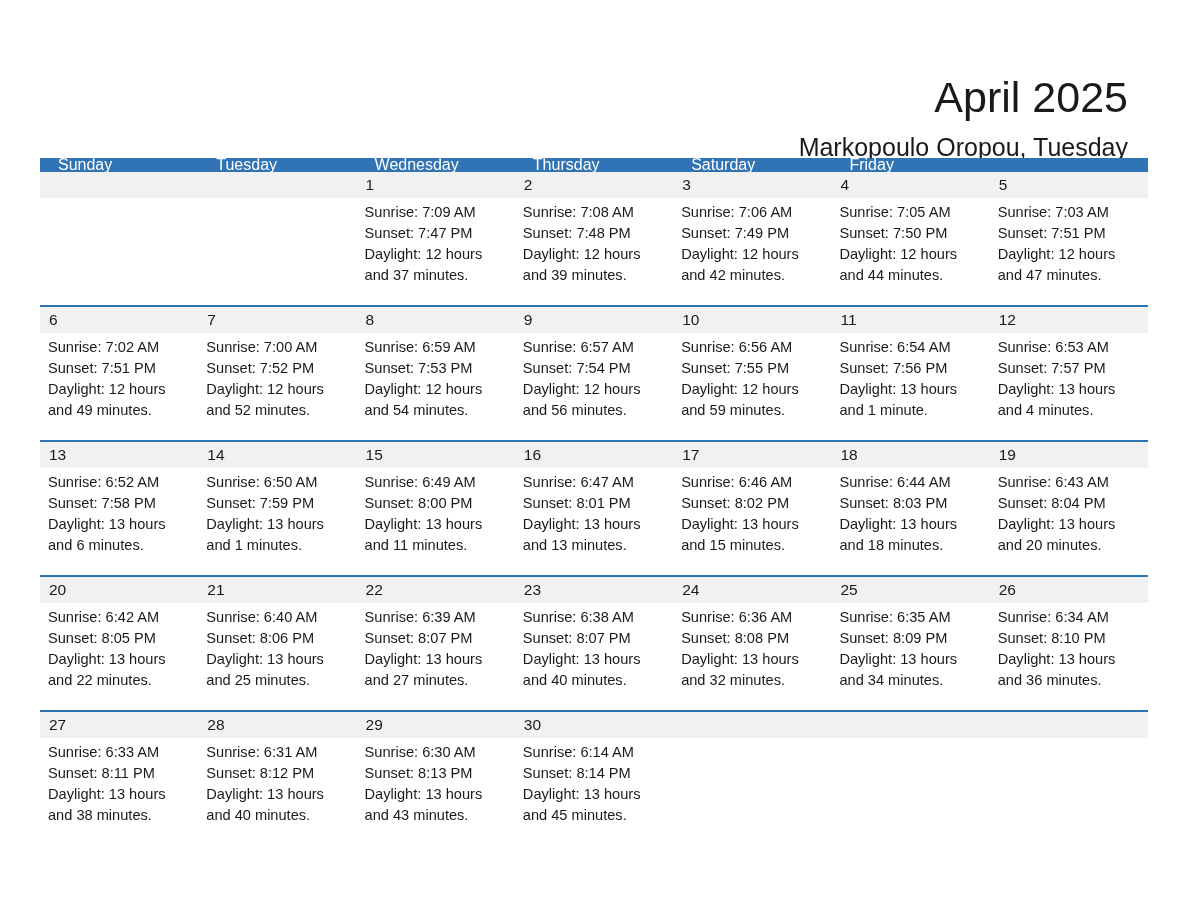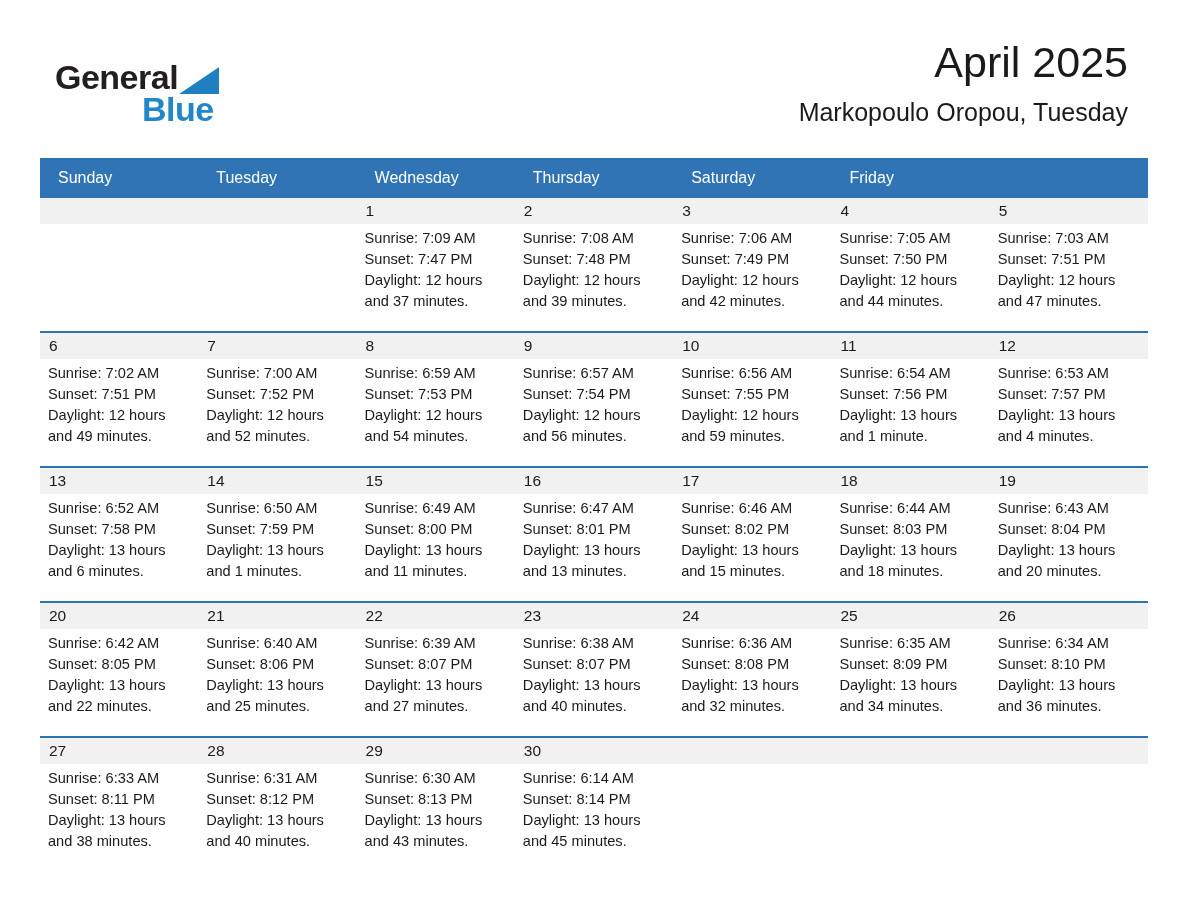--- a/index.html
+++ b/index.html
@@ -19,45 +19,38 @@
     font-family:"Liberation Sans", sans-serif;
     color:var(--text-color);
     overflow:hidden;
   }
   
   .logo{position:absolute;left:55px;top:60px;}
   .logo-line1{display:flex;align-items:flex-end;font-size:34px;font-weight:700;letter-spacing:-0.5px;color:var(--logo-black);line-height:1;}
   .logo-triangle{width:40px;height:27px;background:#1E7FC1;clip-path:polygon(0 100%,100% 0,100% 100%);margin-left:1px;}
   .logo-line2{font-size:34px;font-weight:700;letter-spacing:-0.5px;color:var(--logo-blue);margin:-2px 0 0 87px;line-height:1;}
   
-  .titles{position:absolute;top:39px;right:60px;text-align:right;}
+  .titles{position:absolute;top:74px;right:60px;text-align:right;}
   .cal-title{font-size:43px;font-weight:400;line-height:1.1;margin:0;}
   .cal-subtitle{font-size:25px;font-weight:400;margin-top:12px;}
   
   .calendar{position:absolute;left:40px;top:158px;width:1108px;}
-  .weekday-row{display:grid;grid-template-columns:repeat(7,1fr);background:var(--header-bg);height:40px;}
+  .weekday-row{display:grid;grid-template-columns:repeat(7,1fr);background:var(--header-bg);height:14px;}
   .weekday-cell{color:#fff;font-size:16px;display:flex;align-items:center;padding-left:18px;overflow:hidden;}
   .week-row{display:grid;grid-template-columns:repeat(7,1fr);height:133px;}
   .week-row + .week-row{border-top:2px solid var(--row-border);height:135px;}
   .day-cell{overflow:hidden;}
   .daybar{height:26px;background:var(--daybar-bg);display:flex;align-items:center;padding-left:9px;font-size:15.5px;}
   .cell-body{padding:4px 6px 0 8px;font-size:14.6px;line-height:21px;}
 </style>
 </head>
 <body>
 
 <div class="page">
 
-  <div class="logo">
-    <div class="logo-line1">
-      <span>General</span>
-      <span class="logo-triangle"></span>
-    </div>
-    <div class="logo-line2">Blue</div>
-  </div>
 
   <div class="titles">
     <div class="cal-title">April 2025</div>
     <div class="cal-subtitle">Markopoulo Oropou, Tuesday</div>
   </div>
 
   <div class="calendar">
     <div class="weekday-row">
         <div class="weekday-cell">Sunday</div>
         <div class="weekday-cell">Tuesday</div>

